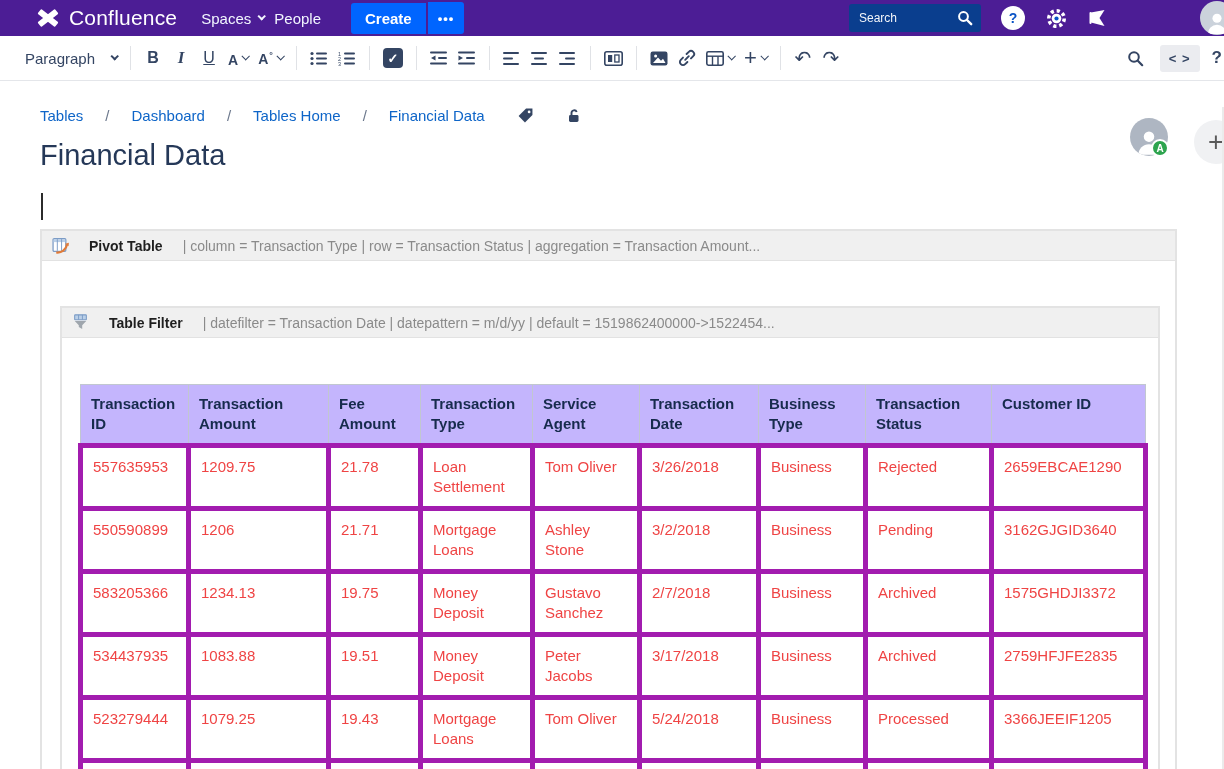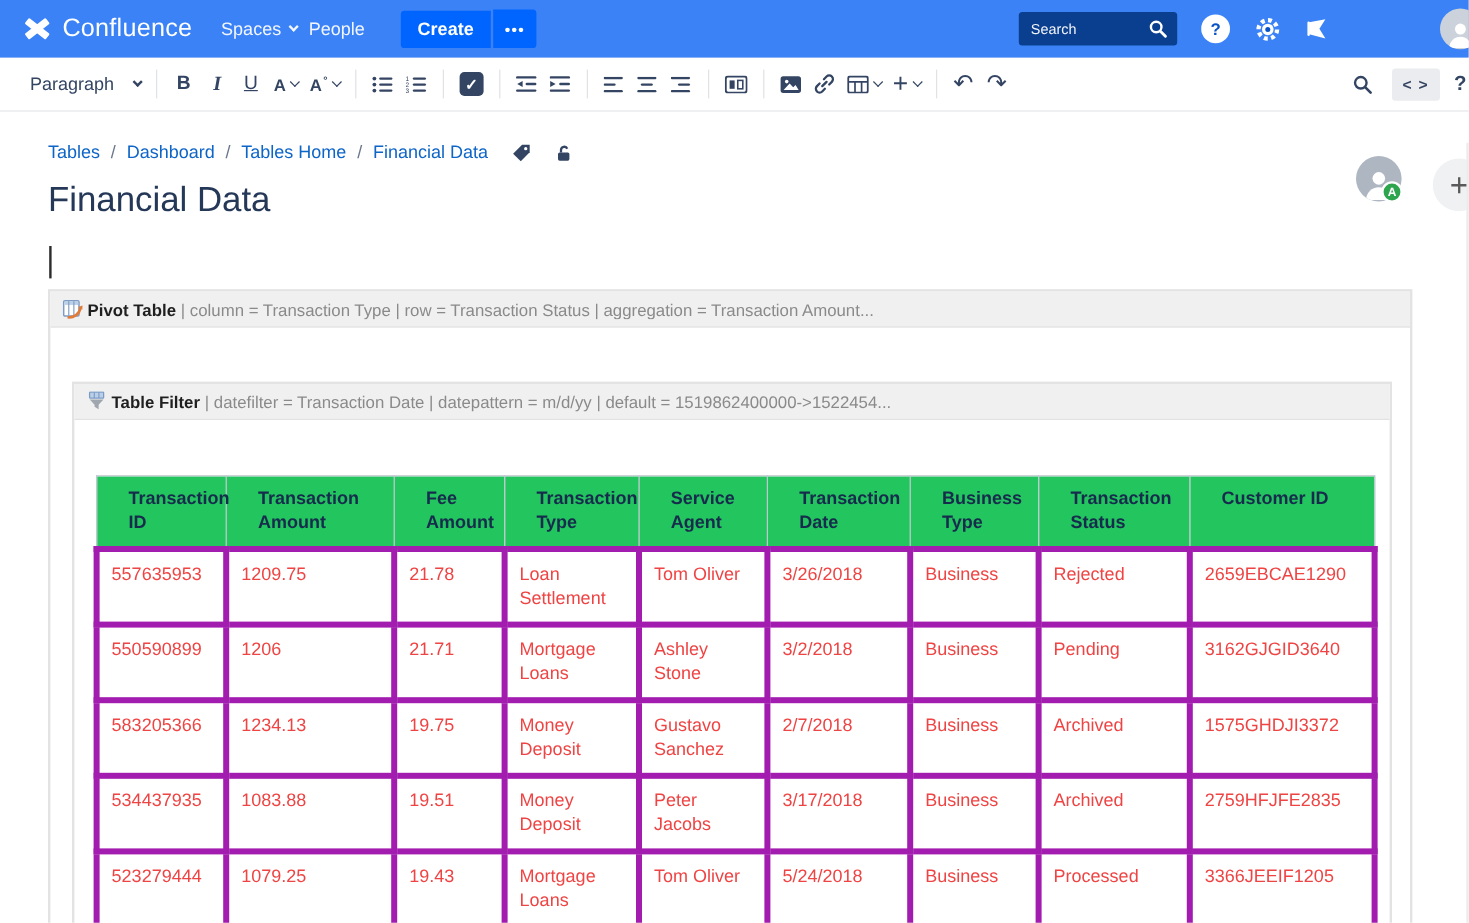--- a/index.html
+++ b/index.html
@@ -1,21 +1,21 @@
 <!DOCTYPE html>
 <html><head>
 <meta charset="utf-8">
 <style>
   * { box-sizing: border-box; margin: 0; padding: 0; }
   html, body { width: 1224px; height: 769px; overflow: hidden; background: #fff;
     font-family: "Liberation Sans", sans-serif; }
 
   
-  .navbar { height: 48px; background: #3b82f6; display: flex; align-items: center;
-    padding-left: 18px; color: #fff; position: relative; }
+  .navbar { height: 36px; background: #4c1d95; display: flex; align-items: center;
+    padding-left: 35px; color: #fff; position: relative; }
   .logo { display: flex; align-items: center; cursor: pointer; }
   .logo-x { position: relative; width: 26px; height: 26px; margin-right: 8px; }
   .logo-x i { position: absolute; left: 2px; top: 10px; width: 22px; height: 6px;
     background: #fff; border-radius: 1px; display: block; }
   .logo-x i.b1 { transform: rotate(38deg); }
   .logo-x i.b2 { transform: rotate(-38deg); }
   .logo-text { font-size: 21px; font-weight: 500; letter-spacing: .2px; }
   .nav-item { display: flex; align-items: center; font-size: 15px; color: #F2F6FF;
     cursor: pointer; }
   .nav-item.spaces { margin-left: 24px; }
@@ -69,45 +69,45 @@
     align-items: center; justify-content: center; }
   .tb-right { margin-left: auto; display: flex; align-items: center; }
   .src-btn { background: #EBECF0; border-radius: 3px; padding: 6px 9px;
     font-size: 13px; font-weight: 700; color: #344563; letter-spacing: 1px;
     cursor: pointer; white-space: nowrap; }
   .tb-help { font-size: 17px; font-weight: 700; margin: 0 -8px 0 12px; }
   .glyph-ico { font-size: 20px; line-height: 1; }
 
   
   .content { position: relative; height: 676px; background: #fff; }
-  .breadcrumb { display: flex; align-items: center; gap: 9px;
+  .breadcrumb { display: flex; align-items: center; gap: 22px;
     margin: 26px 0 0 40px; font-size: 15px; }
   .breadcrumb a { color: #0E65C8; text-decoration: none; cursor: pointer; }
   .crumb-sep { color: #6B778C; }
   .crumb-ico { margin-left: 10px; cursor: pointer; display: flex; }
   .page-title { margin: 15px 0 0 40px; font-size: 29px; font-weight: 400;
     color: #253858; }
   .caret { width: 2px; height: 27px; background: #2B2B2B; margin: 21px 0 0 41px; }
 
   
   .macro { border: 2px solid #E3E3E3; background: #fff; }
   .macro.pivot { margin: 9px 0 0 40px; width: 1137px; }
   .macro-head { height: 30px; background: #F0F0F0; border-bottom: 1px solid #E2E2E2;
-    display: flex; align-items: center; padding: 0 10px; gap: 4px; font-size: 14px;
+    display: flex; align-items: center; padding: 0 10px; gap: 20px; font-size: 14px;
     cursor: pointer; }
   .macro-name { font-weight: 700; color: #1F1F1F; white-space: nowrap; }
   .macro-params { color: #8A8A8A; white-space: nowrap; overflow: hidden; }
   .pivot-body { padding: 45px 15px 0 18px; min-height: 520px; }
   .filter-body { padding: 46px 15px 0 16px; min-height: 470px; }
 
   
   table.data { border-collapse: collapse; table-layout: fixed; width: 1065px;
     font-size: 15px; }
-  table.data th { background: #22c55e; color: #172B4D; font-weight: 700;
-    text-align: left; vertical-align: top; padding: 9px 26px;
+  table.data th { background: #c4b5fd; color: #172B4D; font-weight: 700;
+    text-align: left; vertical-align: top; padding: 9px 10px;
     border: 1px solid #C1C7D0; height: 58px; line-height: 20px; }
   table.data td { color: #ef4444; vertical-align: top; padding: 9px 10px;
     border: 5px solid #a21caf; height: 59px; line-height: 20px;
     word-wrap: break-word; }
 
   
   .page-avatar { position: absolute; left: 1130px; top: 11px; width: 38px;
     height: 38px; border-radius: 50%; background: #AEB6C2; overflow: visible;
     cursor: pointer; }
   .page-avatar .circ { width: 38px; height: 38px; border-radius: 50%;

